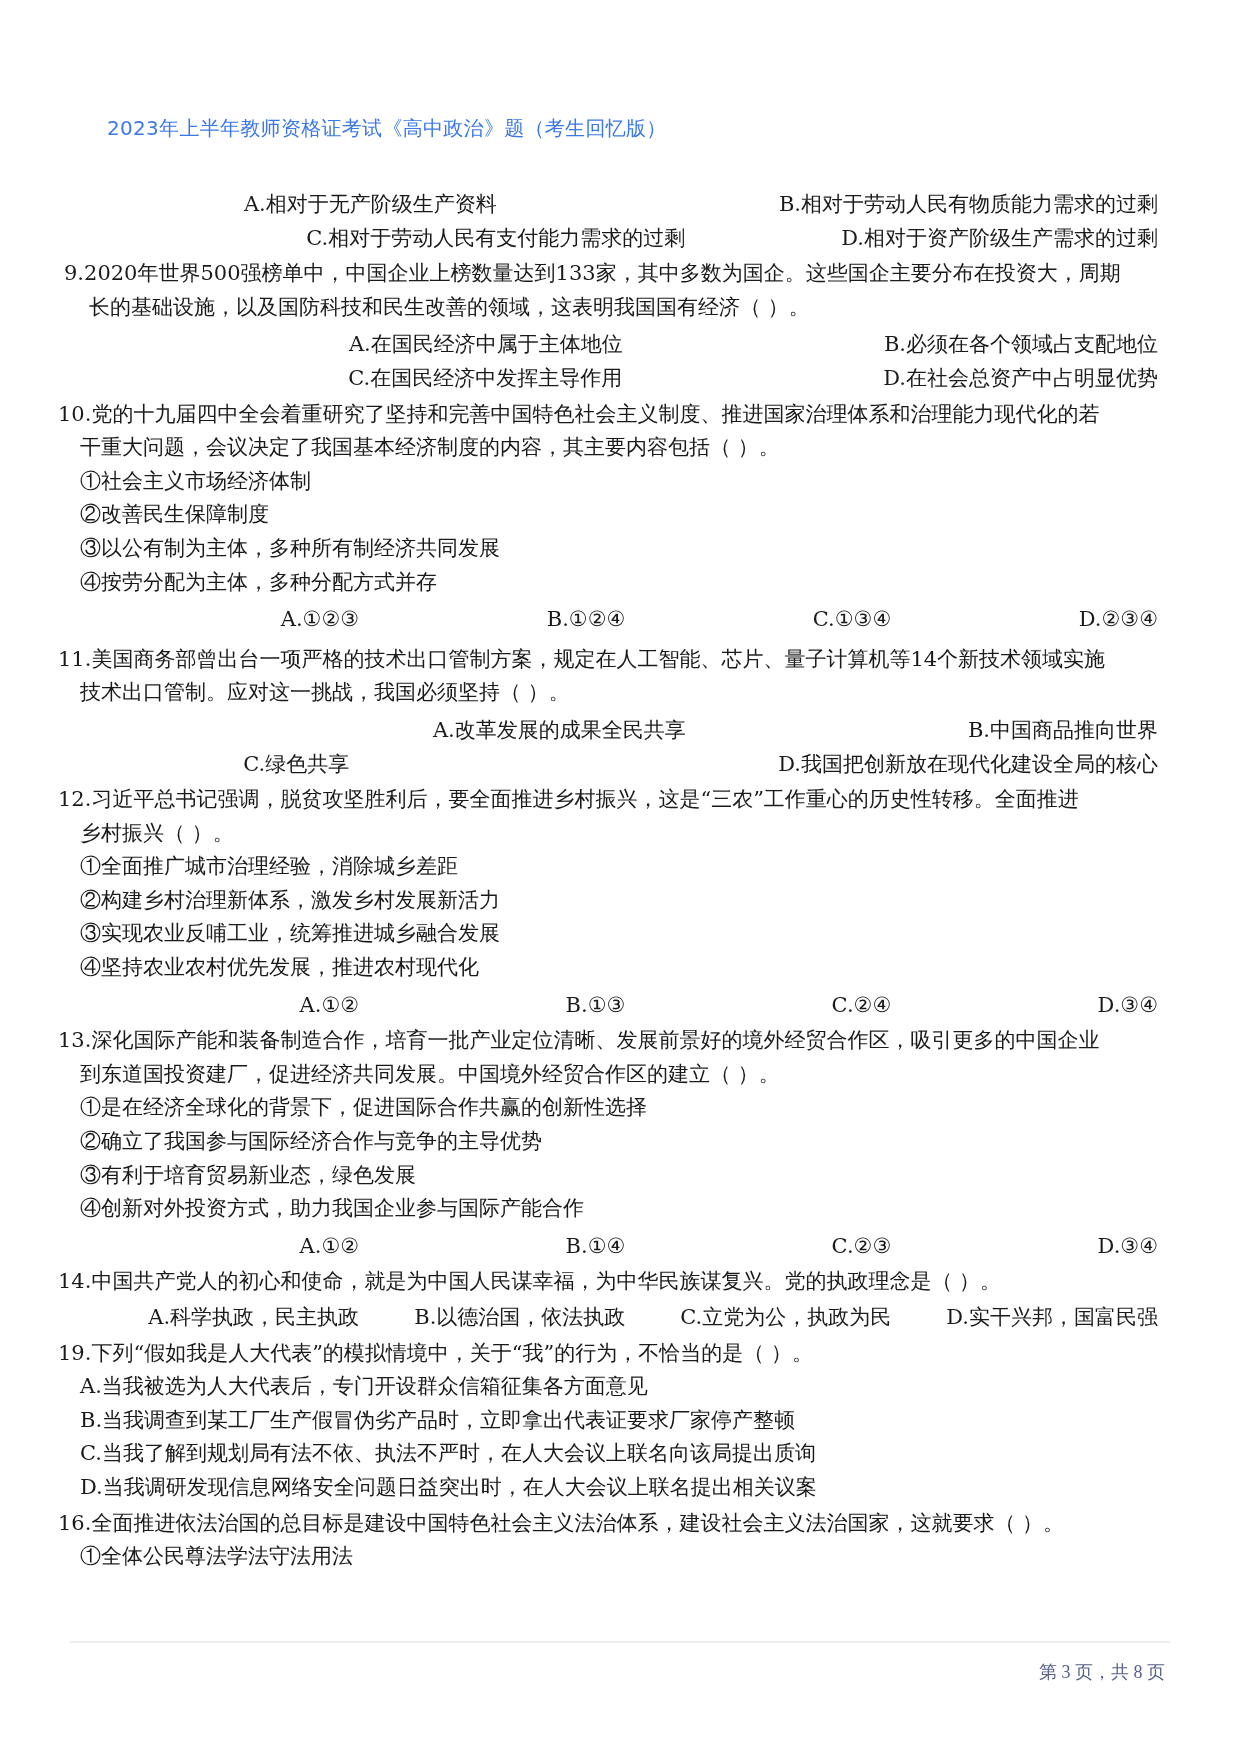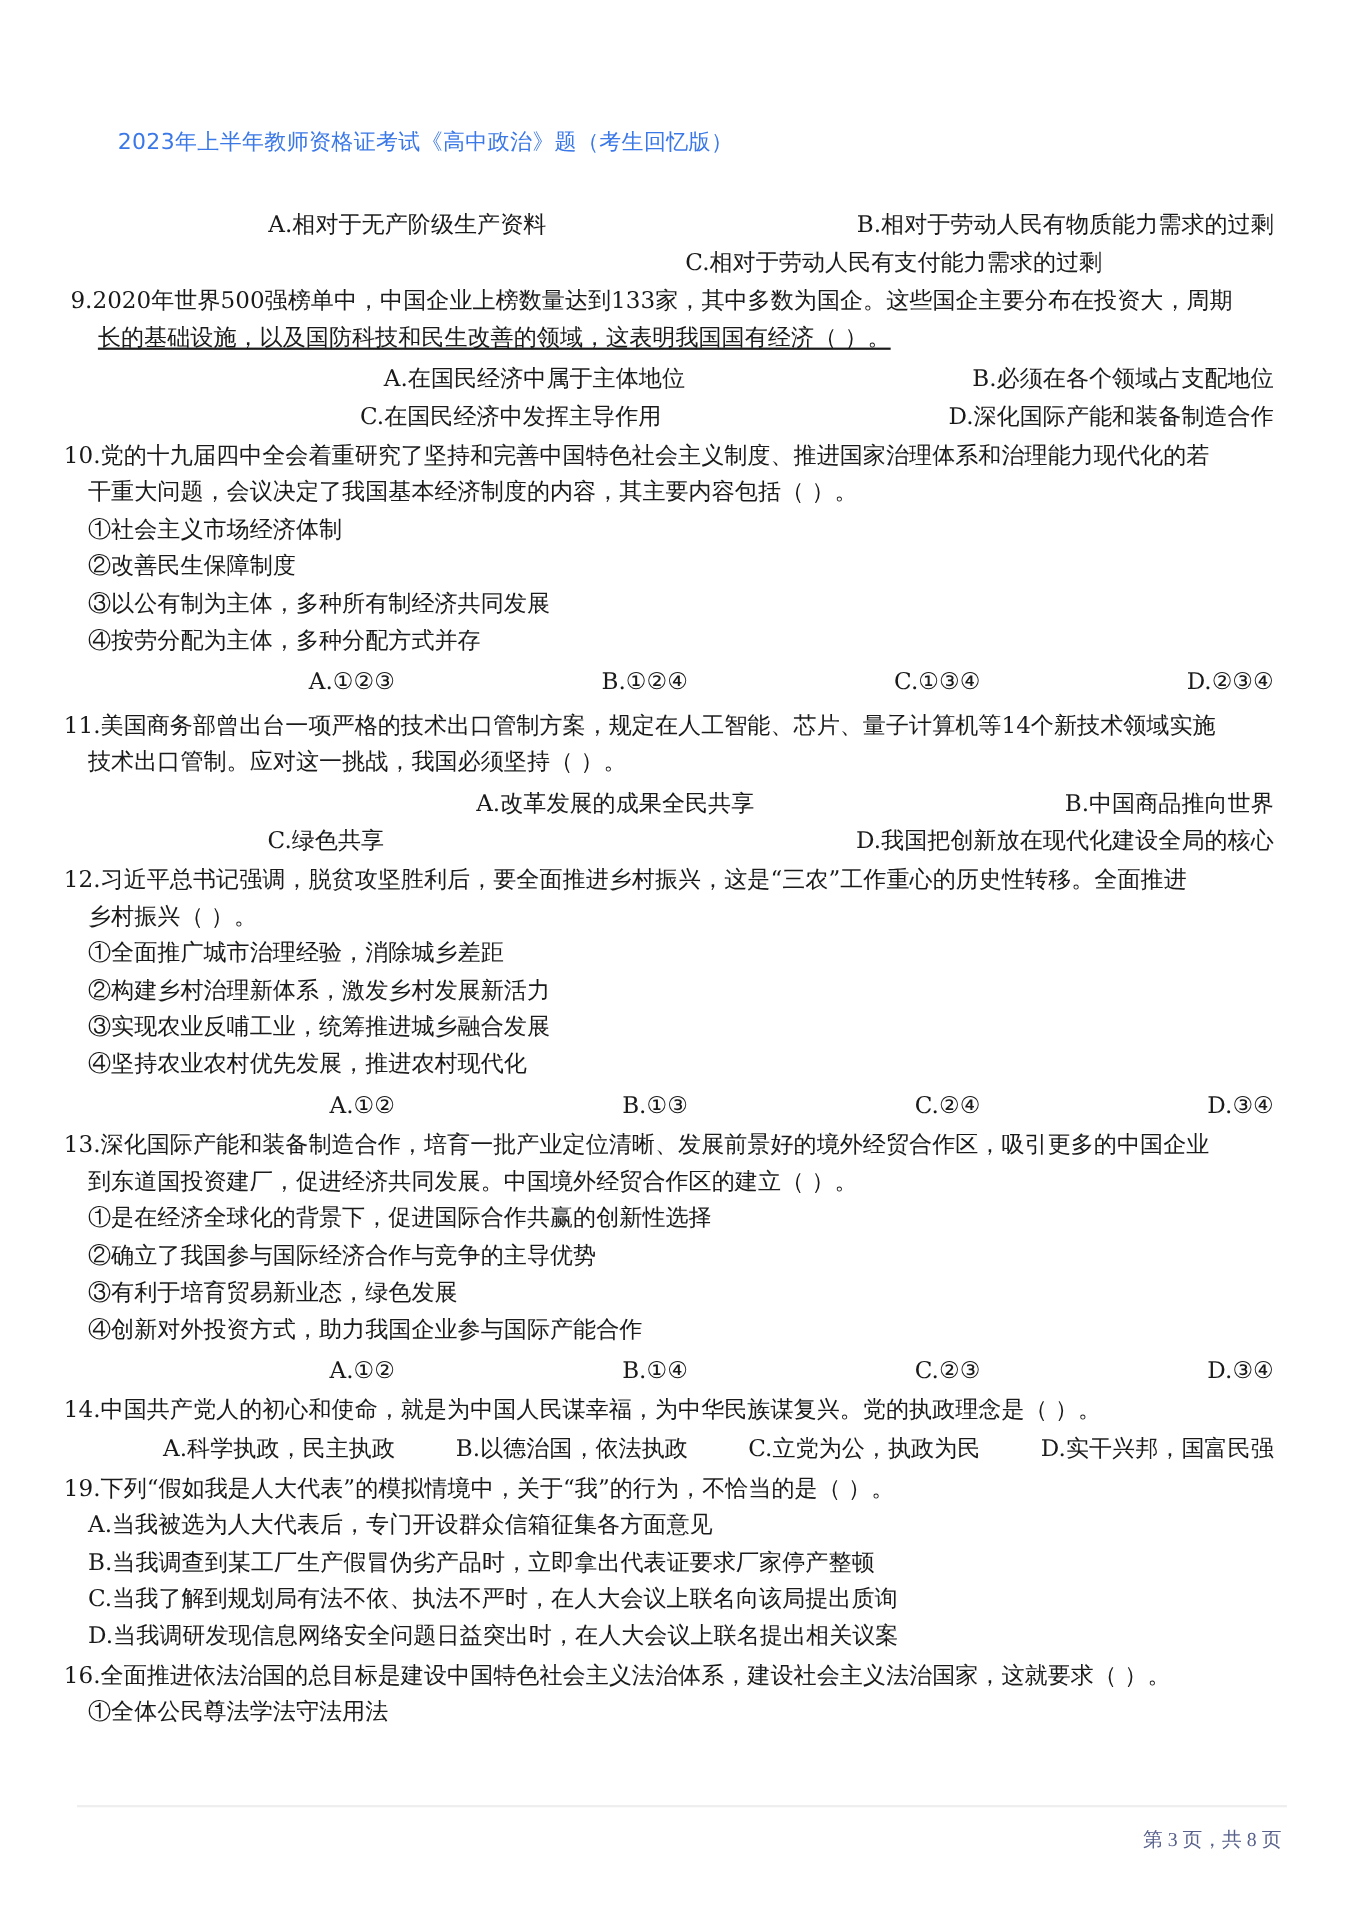--- a/index.html
+++ b/index.html
@@ -2,21 +2,21 @@
 <html><head>
 <meta charset="utf-8">
 <style>
   html, body { margin: 0; padding: 0; background: #ffffff; }
   body { width: 1240px; height: 1754px; position: relative; overflow: hidden;
          font-family: "DejaVu Serif", "Liberation Serif", serif; color: #1a1a1a; }
   .page-title { position: absolute; left: 107px; top: 115px; font-family: "DejaVu Sans", "Liberation Sans", sans-serif;
          font-size: 20px; color: #3b78e7; letter-spacing: 0.3px; white-space: nowrap; }
   .content { position: absolute; left: 58px; top: 188px; width: 1100px; }
   .line { font-size: 21px; line-height: 33.6px; height: 33.6px; white-space: nowrap; }
-  .indent { padding-left: 31px; text-decoration: underline; }
+  .indent { padding-left: 31px; }
   .opt-row { display: flex; padding-left: 31px; font-size: 21px; line-height: 33.6px; height: 33.6px; white-space: nowrap; justify-content: flex-end; }
   .opt-half { width: 535px; }
   .opt-quarter { width: 266px; }
   .gap { height: 4px; }
   .gap-sm { height: 2px; }
   .footer-rule { position: absolute; left: 70px; right: 70px; top: 1641px; height: 2px; background: #eeeeee; }
   .page-num { position: absolute; right: 75px; top: 1660px; font-family: Liberation Serif, serif;
          font-size: 18px; color: #56608a; white-space: nowrap; }
 </style>
 </head>
@@ -25,33 +25,34 @@
 <div class="page-title">2023年上半年教师资格证考试《高中政治》题（考生回忆版）</div>
 
 <div class="content">
 
   <div class="opt-row" style="padding-left:22px">
     <span class="opt-half">A.相对于无产阶级生产资料</span>
     <span>B.相对于劳动人民有物质能力需求的过剩</span>
   </div>
   <div class="opt-row" style="padding-left:22px">
     <span class="opt-half">C.相对于劳动人民有支付能力需求的过剩</span>
+    <span>D.相对于资产阶级生产需求的过剩</span>
   </div>
 
   <div style="margin-top:2px">
     <div class="line" style="padding-left:6px">9.2020年世界500强榜单中，中国企业上榜数量达到133家，其中多数为国企。这些国企主要分布在投资大，周期</div>
     <div class="line indent">长的基础设施，以及国防科技和民生改善的领域，这表明我国国有经济（  ）。</div>
     <div class="gap"></div>
     <div class="opt-row" style="padding-left:22px">
       <span class="opt-half">A.在国民经济中属于主体地位</span>
       <span>B.必须在各个领域占支配地位</span>
     </div>
     <div class="opt-row" style="padding-left:22px">
       <span class="opt-half">C.在国民经济中发挥主导作用</span>
-      <span>D.深化国际产能和装备制造合作</span>
+      <span>D.在社会总资产中占明显优势</span>
     </div>
   </div>
 
   <div style="margin-top:2px">
     <div class="line">10.党的十九届四中全会着重研究了坚持和完善中国特色社会主义制度、推进国家治理体系和治理能力现代化的若</div>
     <div class="line" style="padding-left:22px">干重大问题，会议决定了我国基本经济制度的内容，其主要内容包括（  ）。</div>
     <div class="line" style="padding-left:22px">①社会主义市场经济体制</div>
     <div class="line" style="padding-left:22px">②改善民生保障制度</div>
     <div class="line" style="padding-left:22px">③以公有制为主体，多种所有制经济共同发展</div>
     <div class="line" style="padding-left:22px">④按劳分配为主体，多种分配方式并存</div>

